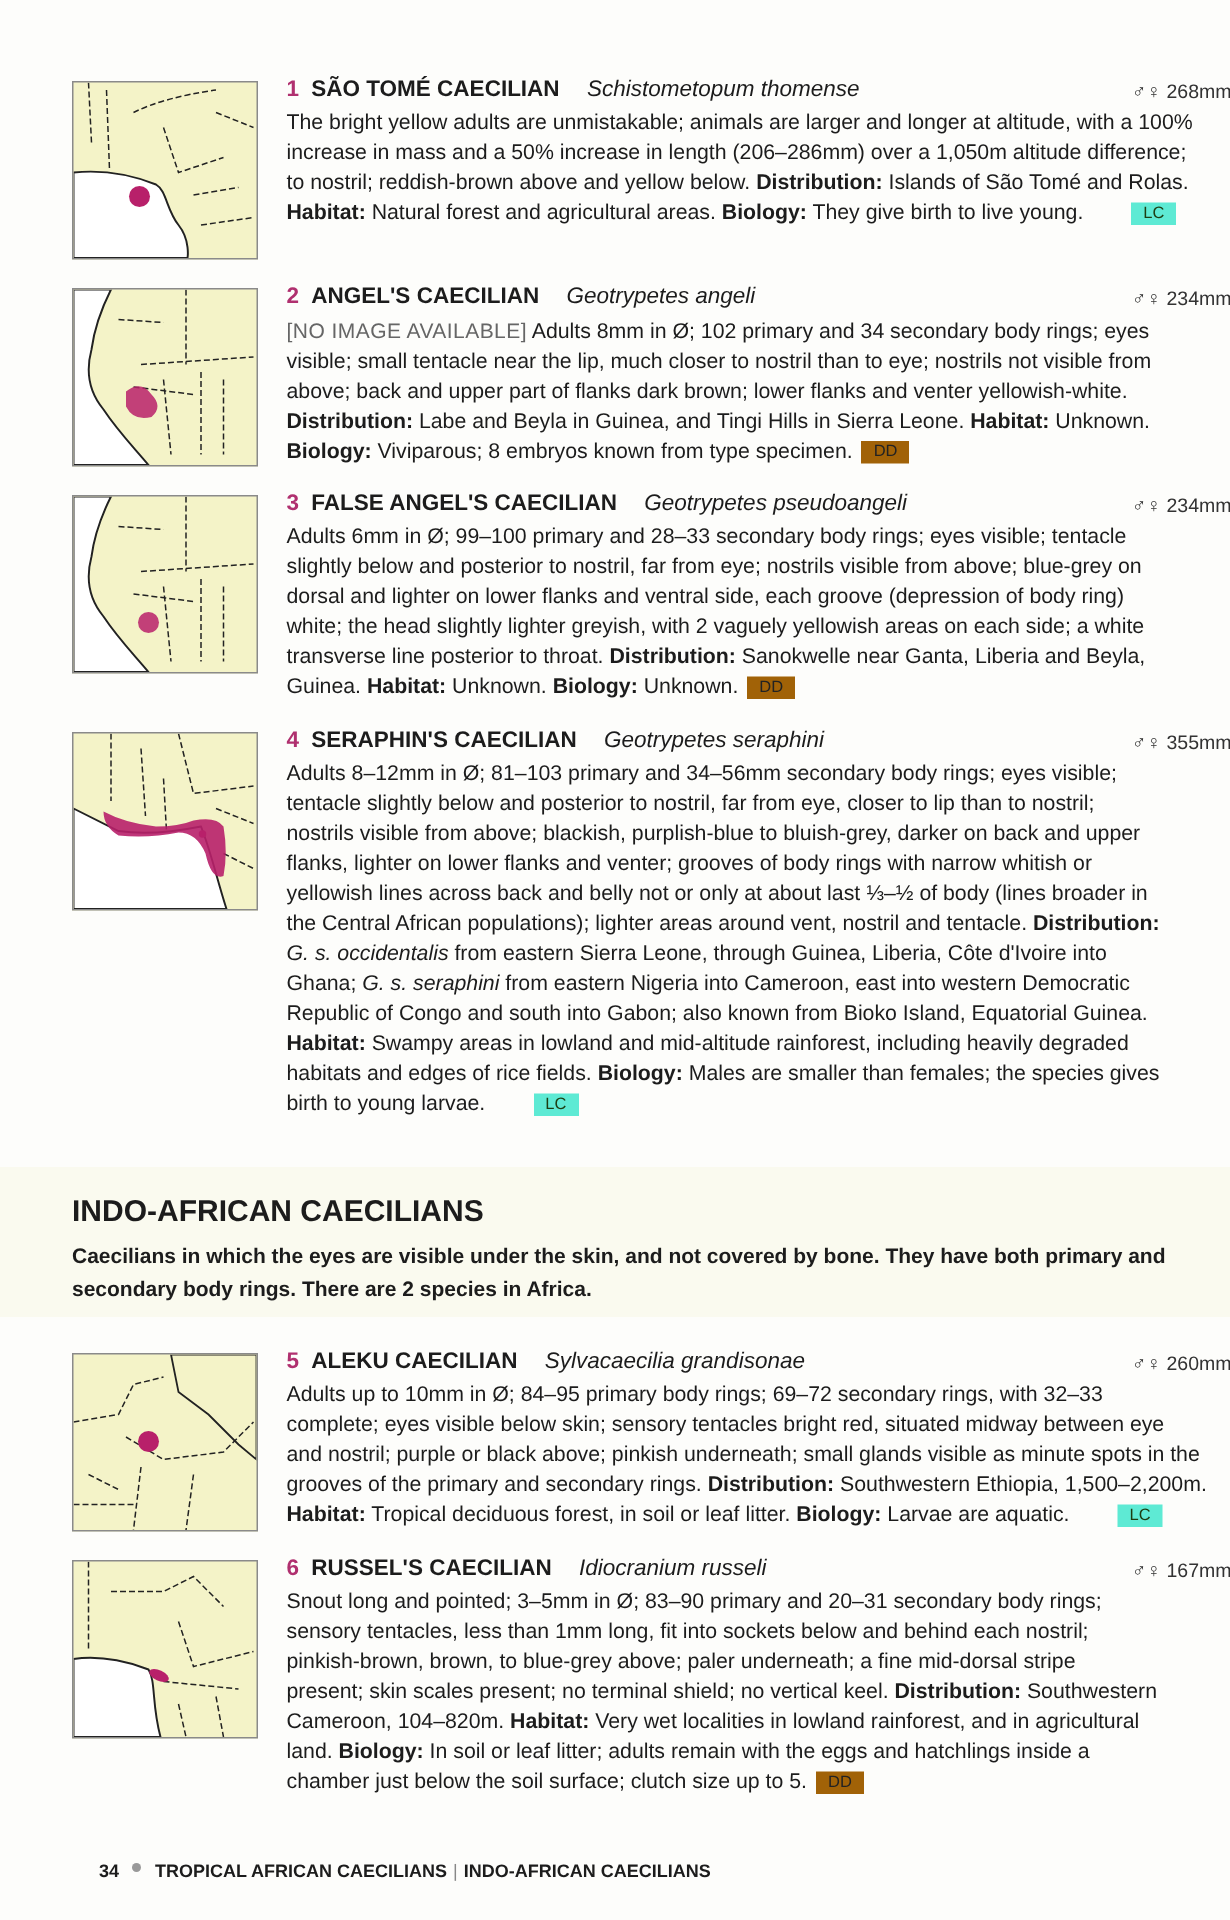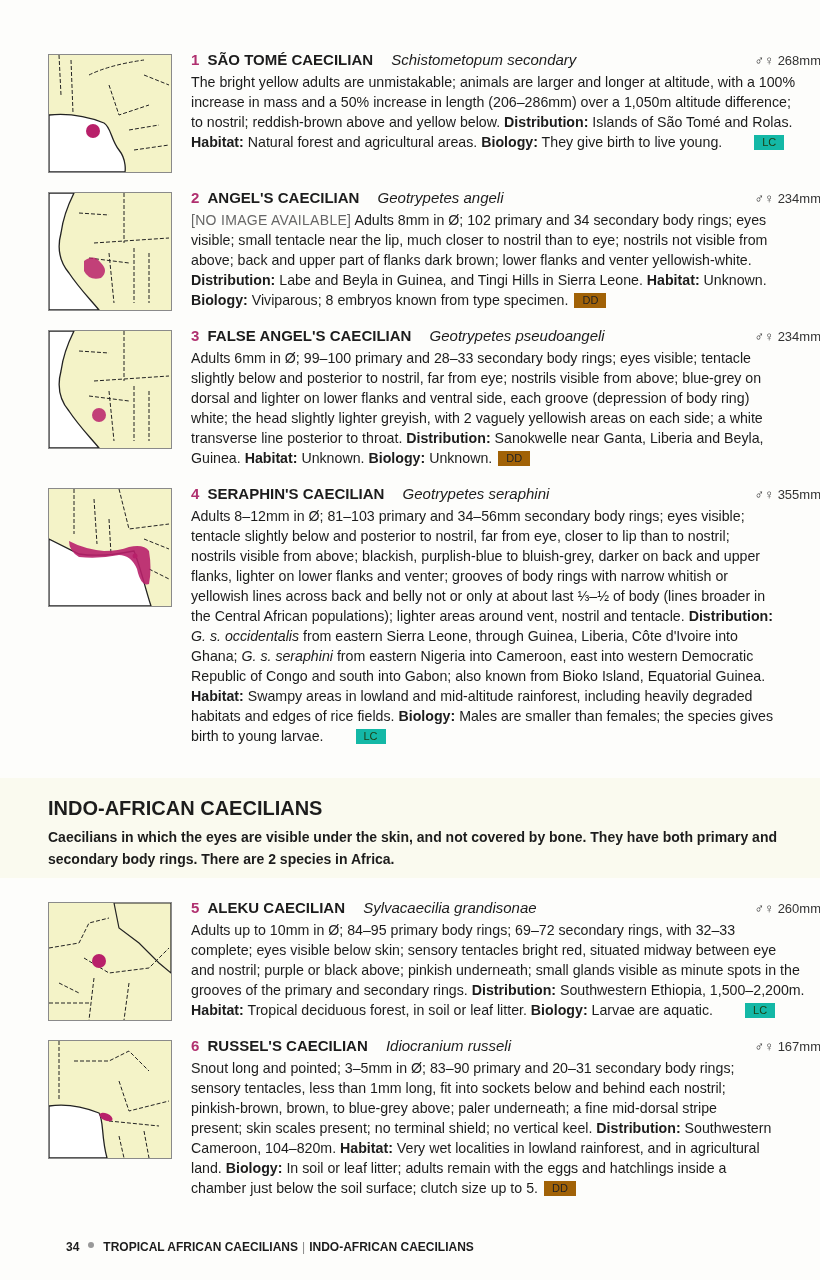--- a/index.html
+++ b/index.html
@@ -18,21 +18,21 @@
   .text { position: absolute; left: 191px; width: 630px; font-size: 14.2px; line-height: 20px; white-space: nowrap; }
   .head { position: relative; height: 22px; font-size: 15px; }
   .num { color: #b0306f; font-weight: bold; margin-right: 4px; }
   .cname { font-weight: bold; letter-spacing: 0; }
   .sci { font-style: italic; margin-left: 14px; }
   .size { position: absolute; right: 0; top: 1px; font-size: 13px; color: #333; }
   .body-line { white-space: nowrap; }
   b { font-weight: bold; }
   .noimg { font-size: 14px; color: #666; letter-spacing: 0.3px; }
   .badge { display: inline-block; padding: 0 8px; margin-left: 6px; font-size: 11px; line-height: 15px; vertical-align: 1px; }
-  .badge.lc { background: #14b8a6; color: #1d3d12; margin-left: 32px; }
+  .badge.lc { background: #5eead4; color: #1d3d12; margin-left: 32px; }
   .badge.dd { background: #a16207; color: #222; }
   .band {
     position: absolute; left: 0; top: 778px; width: 820px; height: 100px;
     background: #fafaef;
   }
   .section-title { position: absolute; left: 48px; top: 797px; font-size: 20px; font-weight: bold; }
   .section-desc { position: absolute; left: 48px; top: 826px; width: 770px; font-size: 14px; font-weight: bold; line-height: 22px; }
   .footer { position: absolute; left: 66px; top: 1240px; font-size: 12px; font-weight: bold; white-space: nowrap; }
   .footer .dot { display: inline-block; width: 6px; height: 6px; border-radius: 3px; background: #999; margin: 0 9px 3px 9px; }
   .footer .sep { color: #888; font-weight: normal; margin: 0 4px; }
@@ -45,21 +45,21 @@
     <svg viewBox="0 0 122 117">
       <path d="M0 60 C20 58 40 62 55 68 C62 72 62 85 70 95 C78 105 76 117 76 117 L0 117 Z" fill="#ffffff" stroke="#222" stroke-width="1.3"></path>
       <path d="M10 0 L12 40 M22 5 L24 58 M40 20 Q60 10 95 5 M60 30 L70 60 L100 50 M80 75 L110 70 M85 95 L120 90 M95 20 L120 30" fill="none" stroke="#222" stroke-width="1" stroke-dasharray="4 2"></path>
       <circle cx="44" cy="76" r="7" fill="#b8206a"></circle>
     </svg>
   </div>
   <div class="text" style="top:0">
     <div class="head">
       <span class="num">1</span>
       <span class="cname">SÃO TOMÉ CAECILIAN</span>
-      <span class="sci">Schistometopum secondary</span>
+      <span class="sci">Schistometopum thomense</span>
       <span class="size">♂♀ 268mm</span>
     </div>
     <div class="desc">
         <div class="body-line">The bright yellow adults are unmistakable; animals are larger and longer at altitude, with a 100%</div>
         <div class="body-line">increase in mass and a 50% increase in length (206–286mm) over a 1,050m altitude difference;</div>
         <div class="body-line">to nostril; reddish-brown above and yellow below. <b>Distribution:</b> Islands of São Tomé and Rolas.</div>
         <div class="body-line"><b>Habitat:</b> Natural forest and agricultural areas. <b>Biology:</b> They give birth to live young.<span class="badge lc">LC</span></div>
       </div>
   </div>
 </div>

